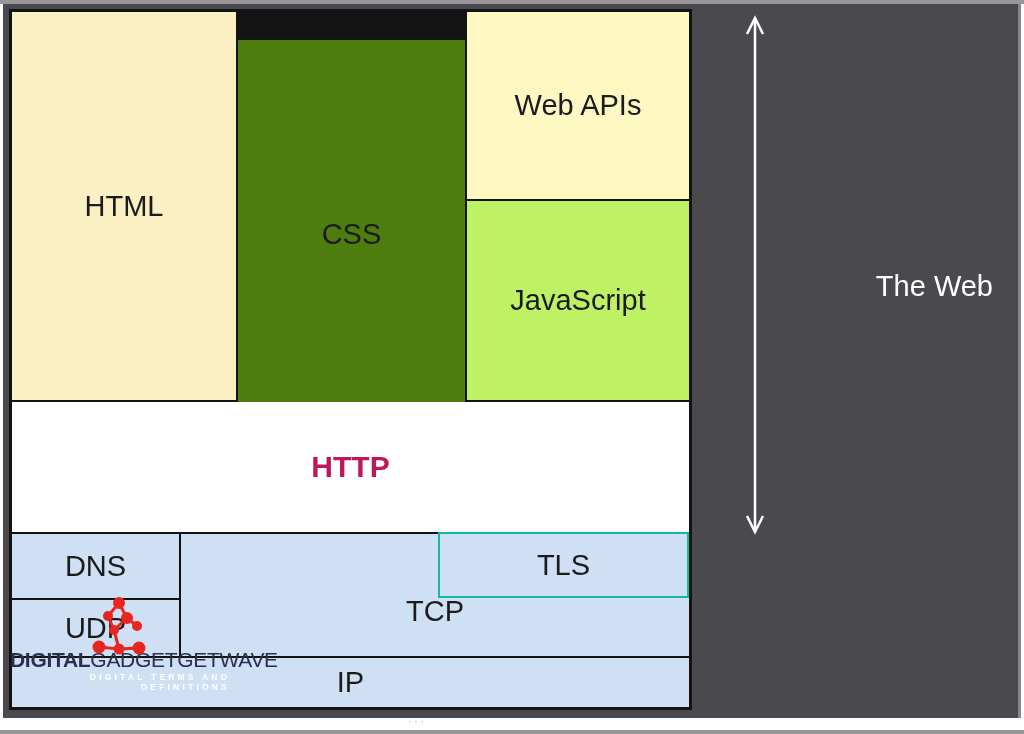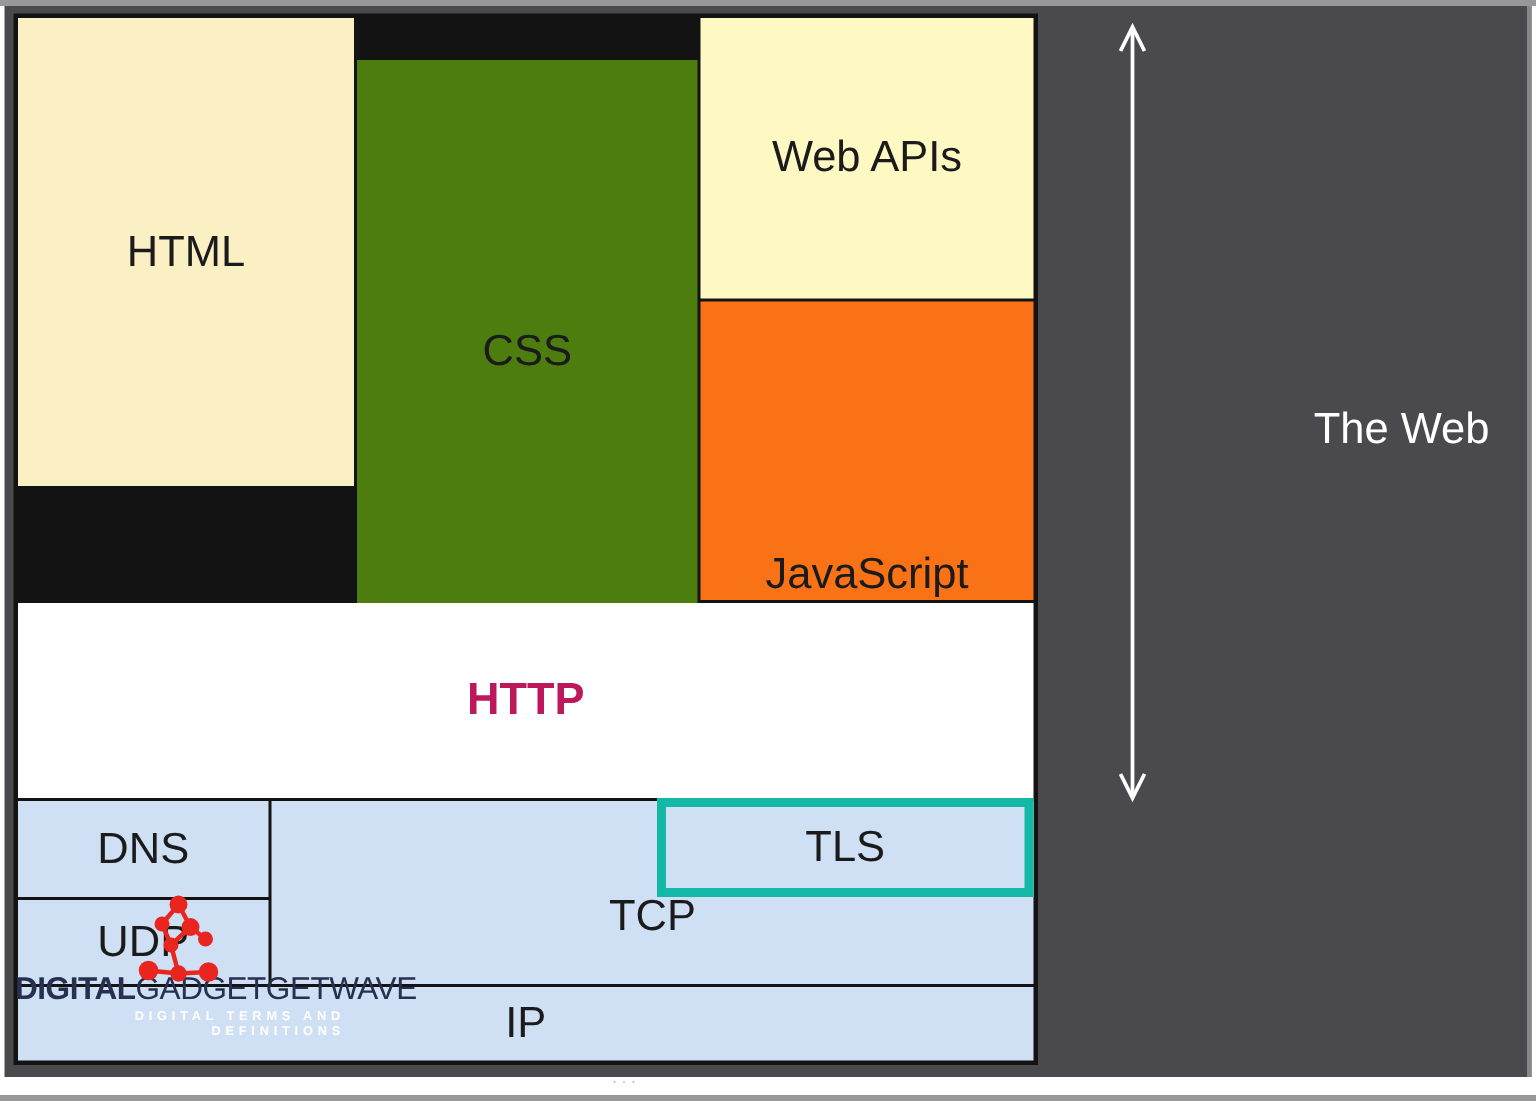--- a/index.html
+++ b/index.html
@@ -8,29 +8,29 @@
   .page { position:relative; width:1024px; height:734px; background:#ffffff; }
   .strip { position:absolute; left:0; width:1024px; background:#98989c; }
   .strip.top { top:0; height:4px; }
   .strip.bottom { bottom:0; height:4px; }
   .slide { position:absolute; left:3px; top:4px; width:1018px; height:714px;
            background:#4a4a4e; border-right:3px solid #88888c; }
   
   .diagram { position:absolute; left:6px; top:5px; width:683px; height:701px; background:#131313; }
   .box { position:absolute; display:flex; align-items:center; justify-content:center;
          color:#1b1b1b; font-size:29px; }
-  .box-html   { left:3px;   top:3px;   width:224px; height:312px; }
+  .box-html   { left:3px;   top:3px;   width:224px; height:388px; }
   .box-css    { left:229px; top:3px;   width:227px; height:388px; }
   .box-webapis{ left:458px; top:3px;   width:222px; height:187px; }
   .box-js     { left:458px; top:192px; width:222px; height:199px; }
   .box-http   { left:3px;   top:393px; width:677px; height:130px; font-weight:bold; font-size:30px; }
   .box-dns    { left:3px;   top:525px; width:167px; height:64px; }
   .box-udp    { left:3px;   top:591px; width:167px; height:56px; }
   .box-tcp    { left:172px; top:525px; width:508px; height:122px; padding-top:32px; }
-  .box-tls    { left:429px; top:523px; width:251px; height:66px; border:6px solid #14b8a6; }
+  .box-tls    { left:429px; top:523px; width:251px; height:66px; border:2px solid #14b8a6; }
   .box-ip     { left:3px;   top:649px; width:677px; height:49px; }
   .arrow-svg { position:absolute; left:738px; top:7px; }
   .the-web { position:absolute; left:840px; top:266px; width:150px; text-align:right;
              color:#ffffff; font-size:29px; }
   .logo { position:absolute; left:10px; top:648px; width:230px; }
   .brand { font-size:21px; letter-spacing:-0.3px; color:#28304f; white-space:nowrap; }
   .brand .b { font-weight:bold; }
   .tagline { color:#ffffff; font-size:8.5px; font-weight:bold; letter-spacing:3.2px;
              text-align:right; width:220px; line-height:10px; }
   .molecule-svg { position:absolute; left:88px; top:594px; }
@@ -48,21 +48,21 @@
     <div class="diagram">
       <div class="box box-html" style="background-color: rgb(250, 240, 196);">
         <span>HTML</span>
       </div>
       <div class="box box-css" style="background-color: #4d7c0f; margin-top: 28px;">
         <span>CSS</span>
       </div>
       <div class="box box-webapis" style="background-color: #fef9c3;">
         <span>Web APIs</span>
       </div>
-      <div class="box box-js" style="background-color: #f97316; align-items: flex-end;">
+      <div class="box box-js" style="background-color: #bef264;">
         <span>JavaScript</span>
       </div>
       <div class="box box-http" style="background-color: rgb(255, 255, 255);">
         <span style="color: #be185d;">HTTP</span>
       </div>
       <div class="box box-dns" style="background-color: rgb(207, 224, 244);">
         <span>DNS</span>
       </div>
       <div class="box box-udp" style="background-color: rgb(207, 224, 244);">
         <span>UDP</span>

